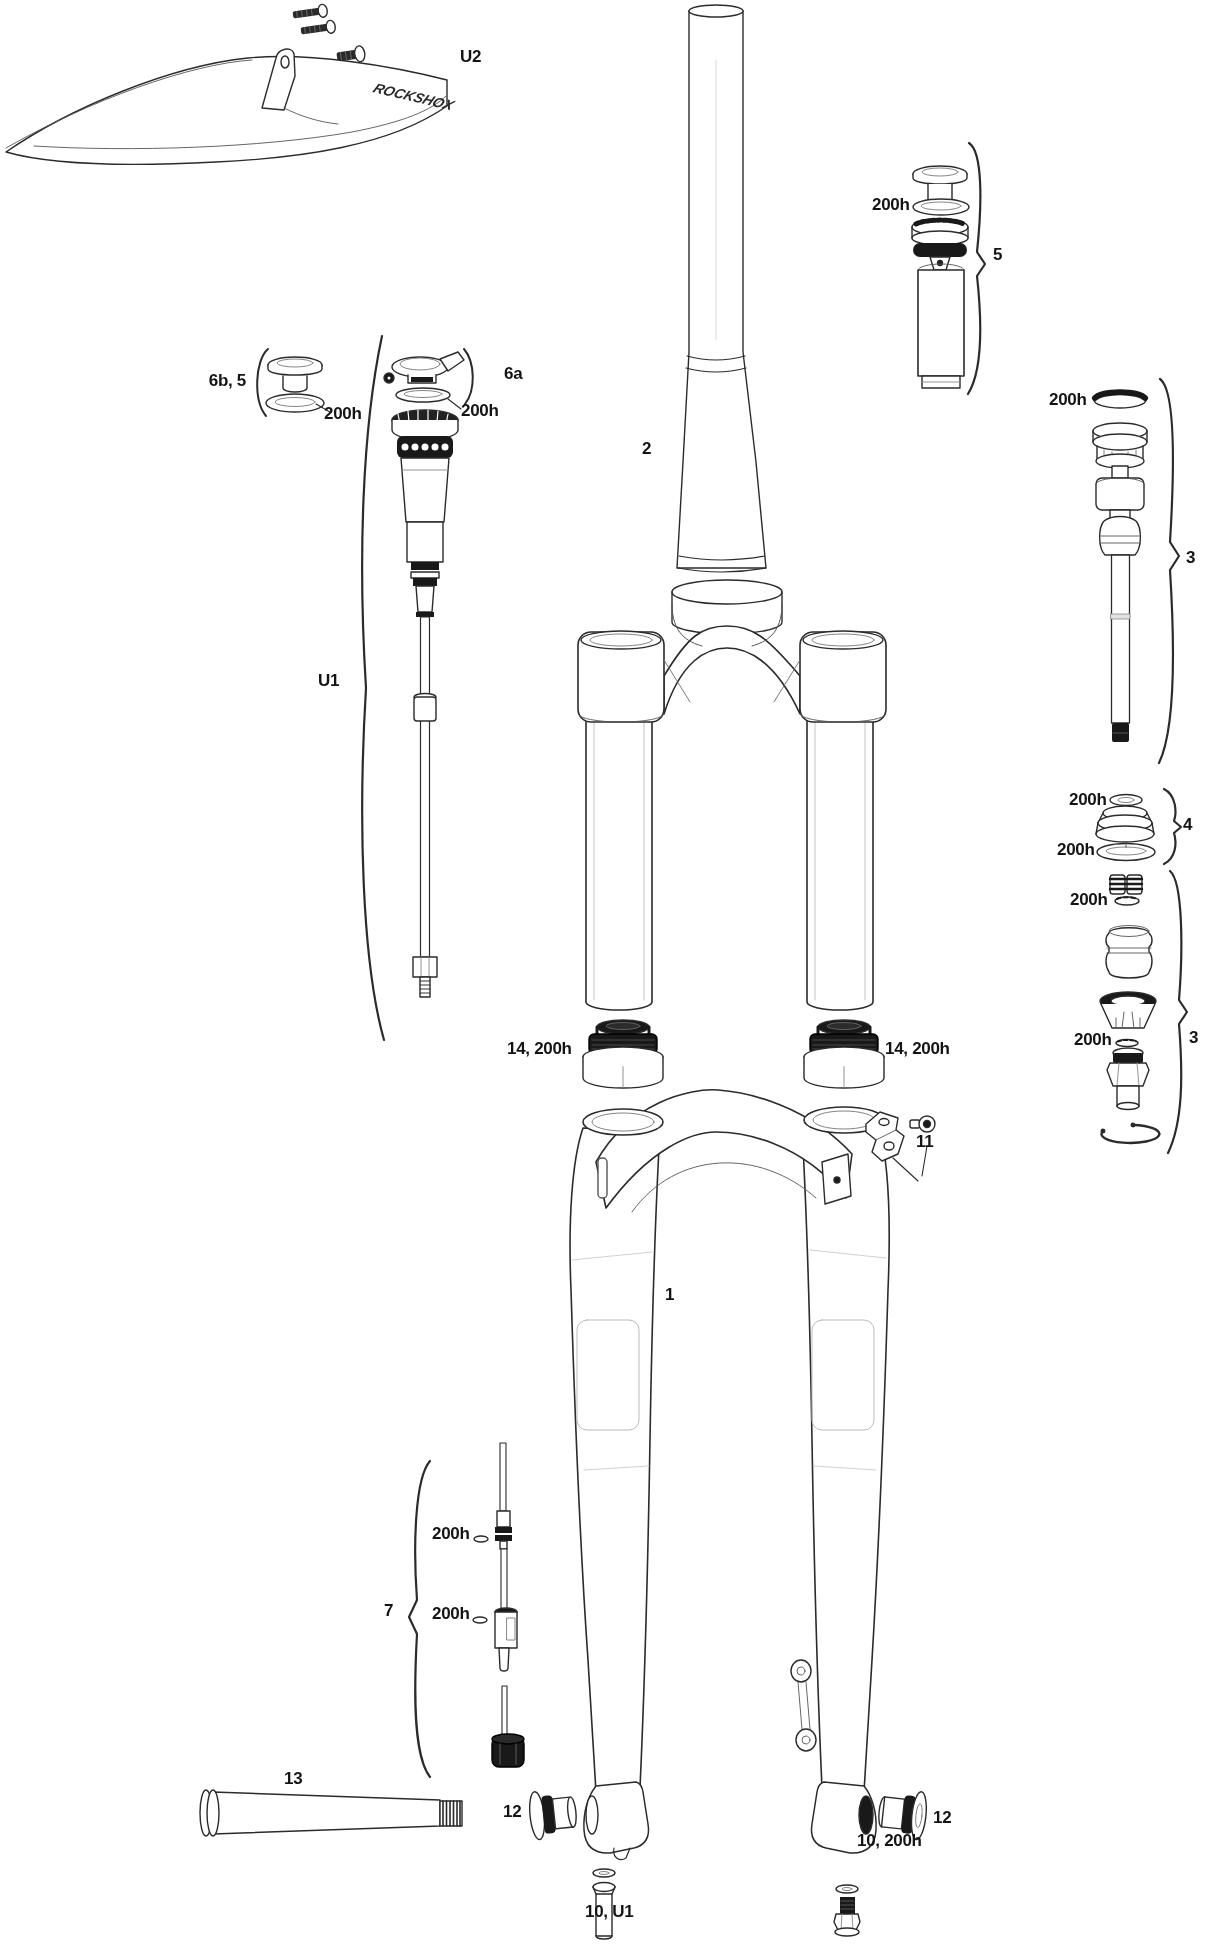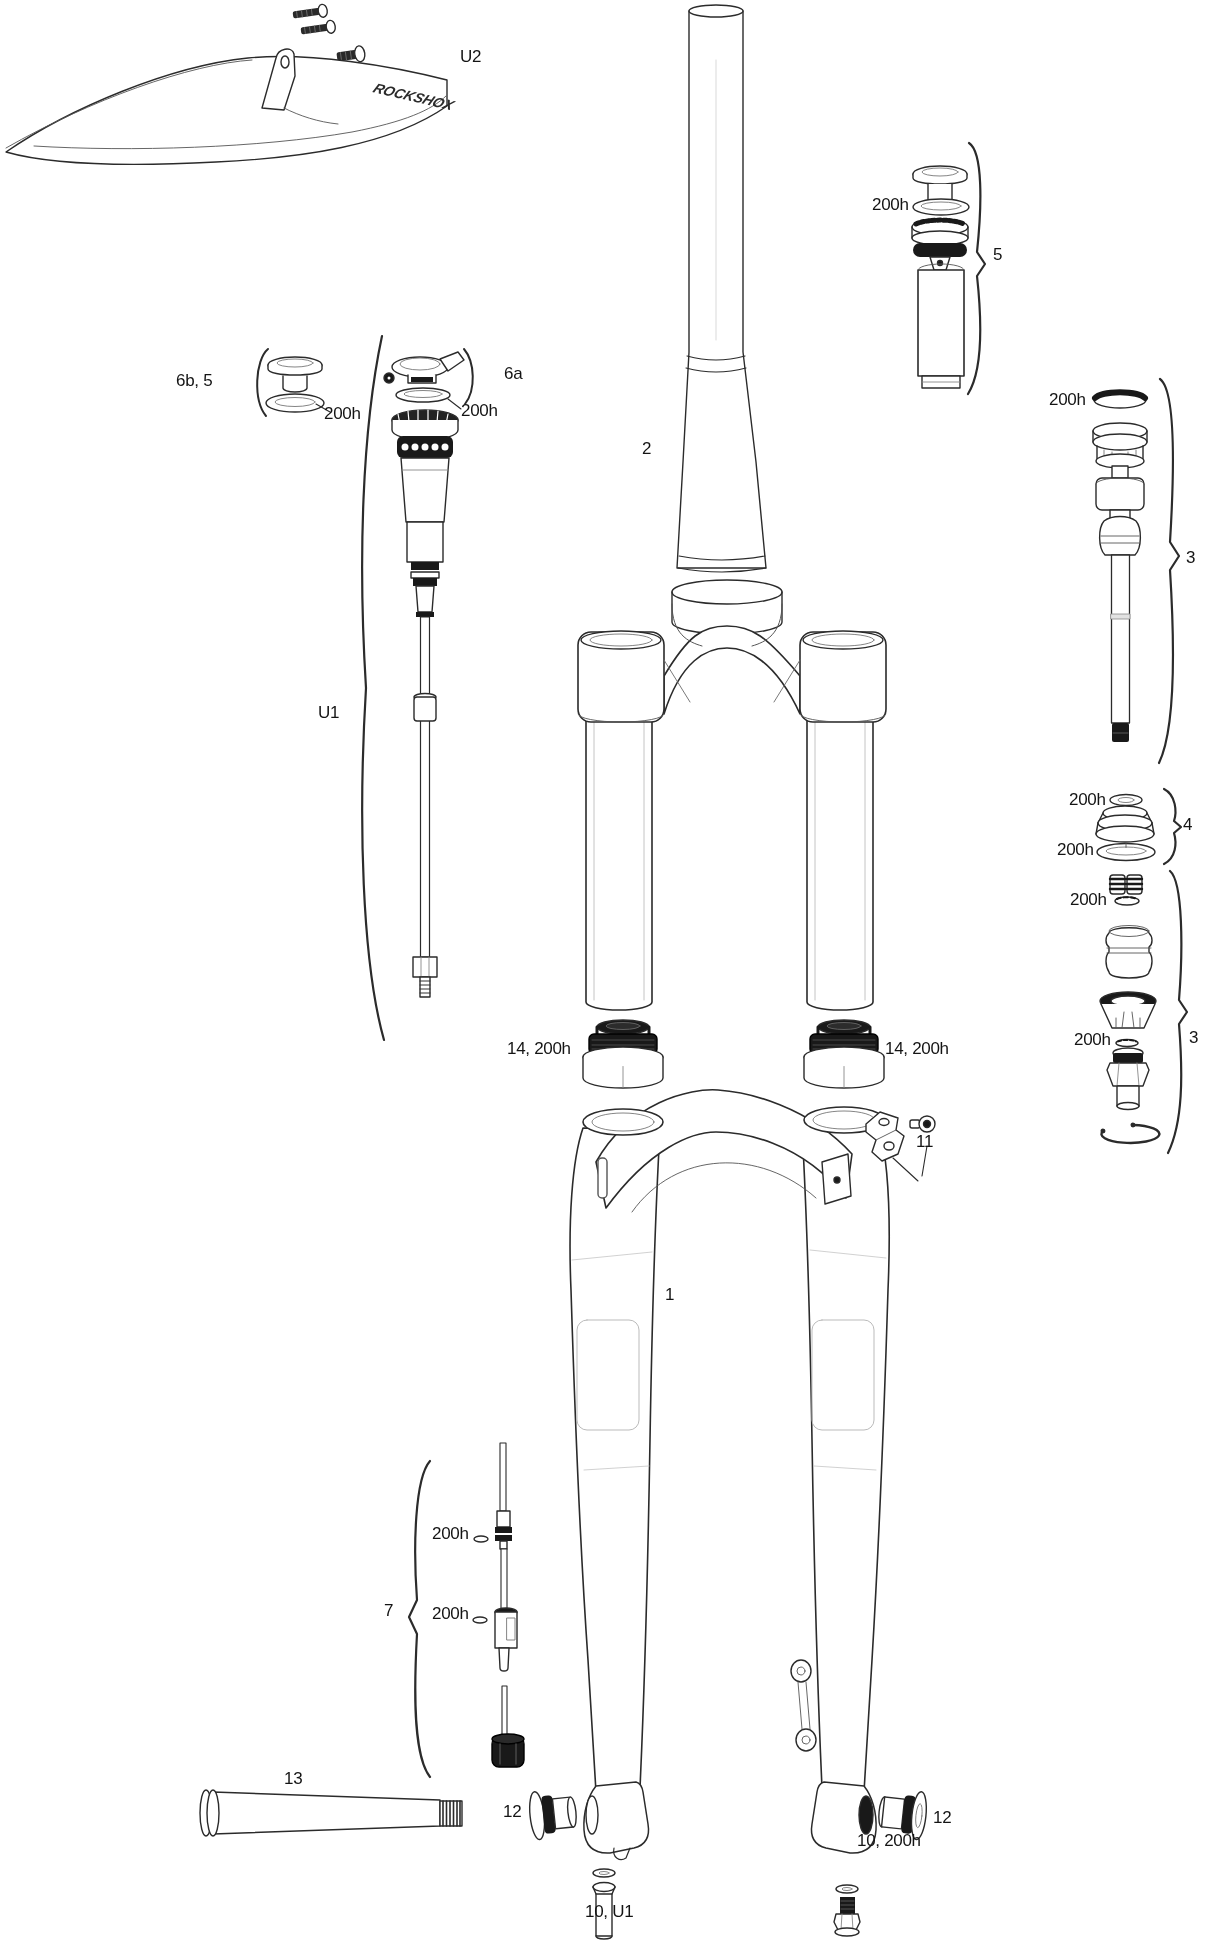--- a/index.html
+++ b/index.html
@@ -1,21 +1,21 @@
 <!DOCTYPE html>
 <html><head>
 <meta charset="utf-8">
 <style>
   html,body{margin:0;padding:0;background:#fff;}
   .canvas{position:relative;width:1214px;height:1958px;background:#fff;overflow:hidden;
           font-family:"Liberation Sans",sans-serif;}
   .canvas svg{position:absolute;left:0;top:0;}
-  .lbl{position:absolute;font-weight:normal;font-size:17px;line-height:1;color:#141414;
+  .lbl{position:absolute;font-weight:bold;font-size:17px;line-height:1;color:#141414;
        letter-spacing:-0.3px;white-space:nowrap;}
-  .lbl.r{text-align:left;}
+  .lbl.r{text-align:right;}
   .logo-text{font-style:italic;font-weight:bold;}
 </style>
 </head>
 <body>
 
 <div class="canvas">
 
 <svg width="1214" height="1958" viewBox="0 0 1214 1958" fill="none" stroke="#2b2b2b" stroke-width="1.4" stroke-linecap="round" stroke-linejoin="round">
 
   <g>
@@ -328,21 +328,21 @@
     <path d="M842,1914 L841,1930 M852,1914 L853,1930" stroke="#888" stroke-width="0.9"></path>
     <ellipse cx="847" cy="1932" rx="12" ry="4" fill="#fff"></ellipse>
   </g>
 </svg>
 
 <div class="lbl" style="left:460px;top:48px">U2</div>
 <div class="lbl r" style="left:176px;top:372px;width:70px">6b, 5</div>
 <div class="lbl" style="left:324px;top:405px">200h</div>
 <div class="lbl" style="left:504px;top:365px">6a</div>
 <div class="lbl" style="left:461px;top:402px">200h</div>
-<div class="lbl" style="left:318px;top:704px">U1</div>
+<div class="lbl" style="left:318px;top:672px">U1</div>
 <div class="lbl" style="left:642px;top:440px">2</div>
 <div class="lbl" style="left:872px;top:196px">200h</div>
 <div class="lbl" style="left:993px;top:246px">5</div>
 <div class="lbl" style="left:1049px;top:391px">200h</div>
 <div class="lbl" style="left:1186px;top:549px">3</div>
 <div class="lbl" style="left:1069px;top:791px">200h</div>
 <div class="lbl" style="left:1183px;top:816px">4</div>
 <div class="lbl" style="left:1057px;top:841px">200h</div>
 <div class="lbl" style="left:1070px;top:891px">200h</div>
 <div class="lbl" style="left:1074px;top:1031px">200h</div>

